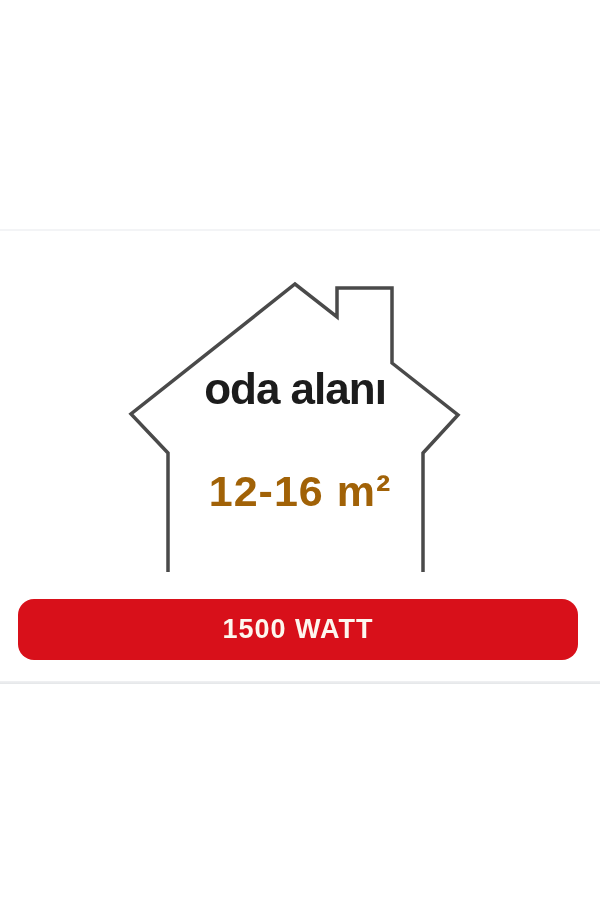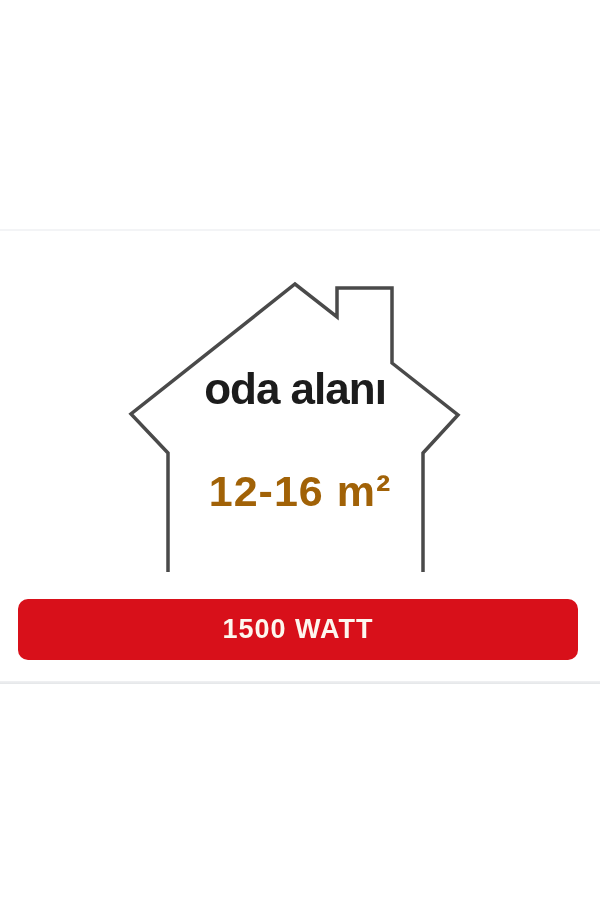--- a/index.html
+++ b/index.html
@@ -73,21 +73,21 @@
     color: #a16207;
     white-space: nowrap;
   }
   .watt-badge {
     position: absolute;
     left: 18px;
     top: 599px;
     width: 560px;
     height: 61px;
     background: #d8101a;
-    border-radius: 10px;
+    border-radius: 16px;
     display: flex;
     align-items: center;
     justify-content: center;
   }
   .watt-badge-label {
     font-size: 27px;
     font-weight: bold;
     letter-spacing: 1px;
     color: #fdf7ee;
     line-height: 1;

